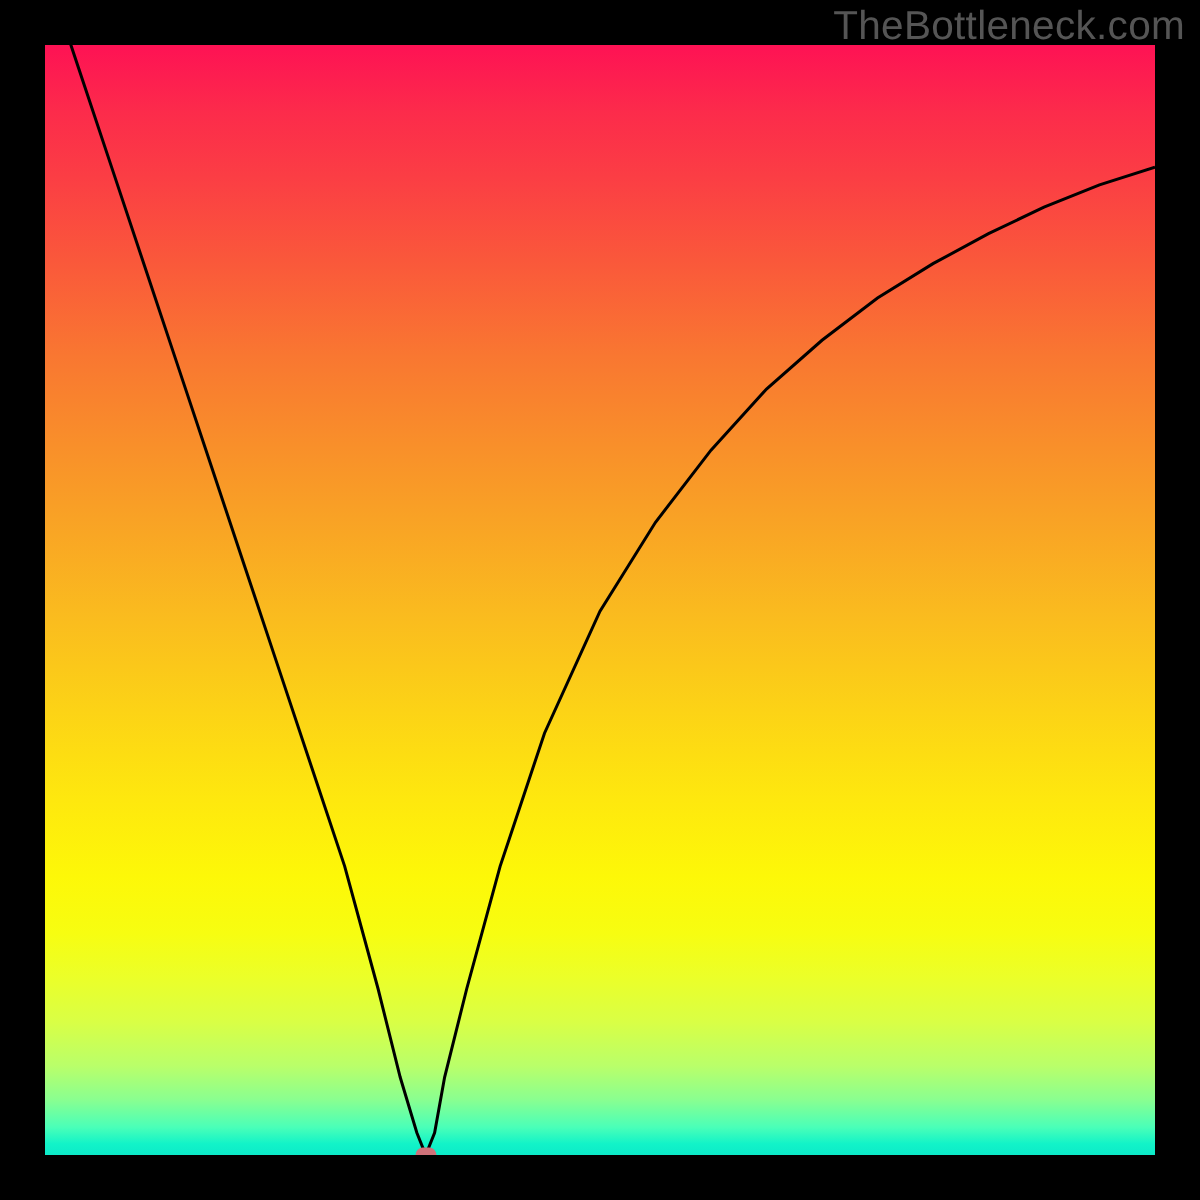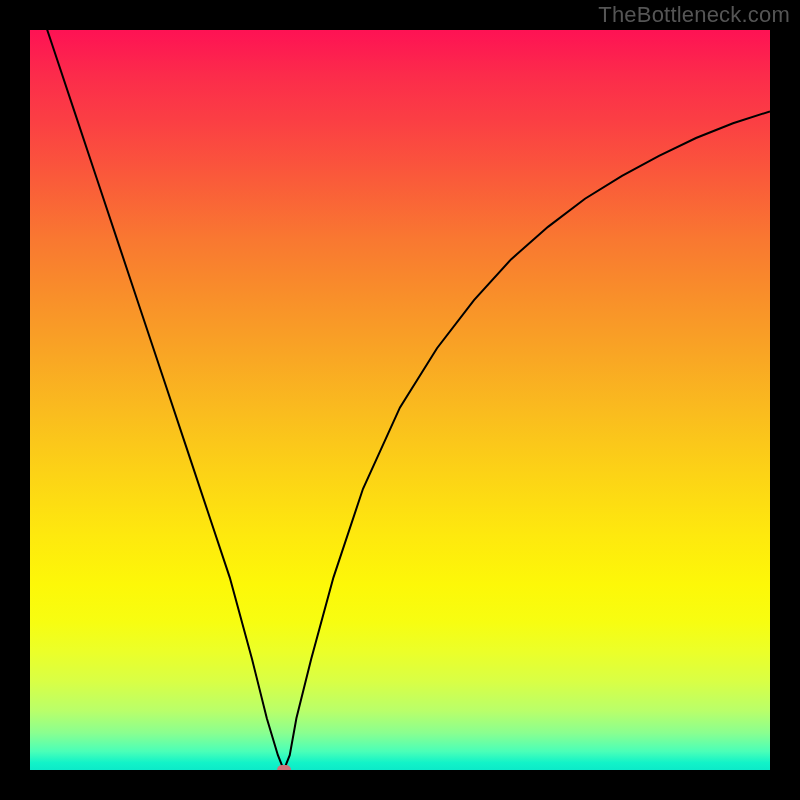--- a/index.html
+++ b/index.html
@@ -15,21 +15,21 @@
     position: relative;
     width: 800px;
     height: 800px;
     background: #000;
   }
   .watermark {
     position: absolute;
     top: 2px;
     right: 10px;
     color: #555;
-    font-size: 22px;
+    font-size: 27px;
     font-weight: 500;
     letter-spacing: 0.2px;
     z-index: 10;
   }
   .plot-area {
     position: absolute;
     left: 30px;
     top: 30px;
     width: 740px;
     height: 740px;

